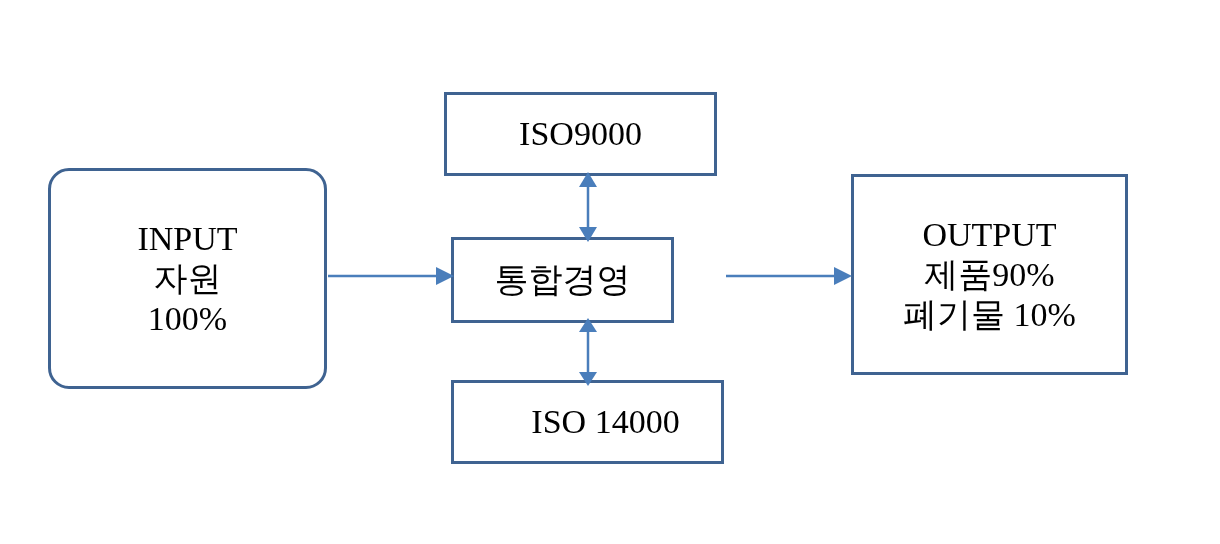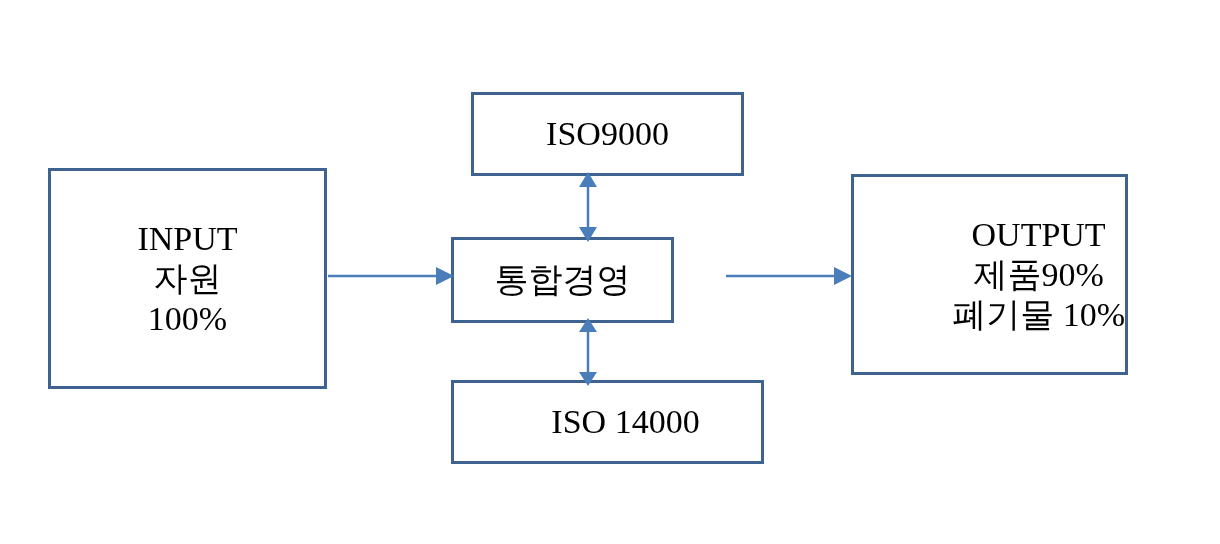--- a/index.html
+++ b/index.html
@@ -30,25 +30,25 @@
     text-align: center;
   }
   .box-text {
     font-family: "Liberation Serif", "DejaVu Serif", serif;
     font-size: 34px;
     line-height: 40px;
     color: #000000;
     white-space: pre-line;
   }
 
-  #box-input      { left: 48px;  top: 168px; width: 279px; height: 221px; }
-  #box-iso9000    { left: 471px; top: 92px;  width: 273px; height: 84px;  }
+  #box-input      { left: 48px;  top: 168px; width: 279px; height: 221px; border-radius: 21px; }
+  #box-iso9000    { left: 444px; top: 92px;  width: 273px; height: 84px;  }
   #box-center     { left: 451px; top: 237px; width: 223px; height: 86px;  }
-  #box-iso14000   { left: 451px; top: 380px; width: 313px; height: 84px; padding-left: 36px;  }
-  #box-output     { left: 851px; top: 174px; width: 277px; height: 201px; justify-content: flex-end; }
+  #box-iso14000   { left: 451px; top: 380px; width: 273px; height: 84px; padding-left: 36px;  }
+  #box-output     { left: 851px; top: 174px; width: 277px; height: 201px; }
 
   
   .arrow-svg {
     position: absolute;
     overflow: visible;
   }
   #arrow-input-center  { left: 328px; top: 262px; width: 126px; height: 28px; }
   #arrow-center-output { left: 726px; top: 262px; width: 126px; height: 28px; }
   #arrow-iso9000-center  { left: 572px; top: 172px; width: 32px;  height: 70px; }
   #arrow-center-iso14000 { left: 572px; top: 318px; width: 32px;  height: 68px; }

